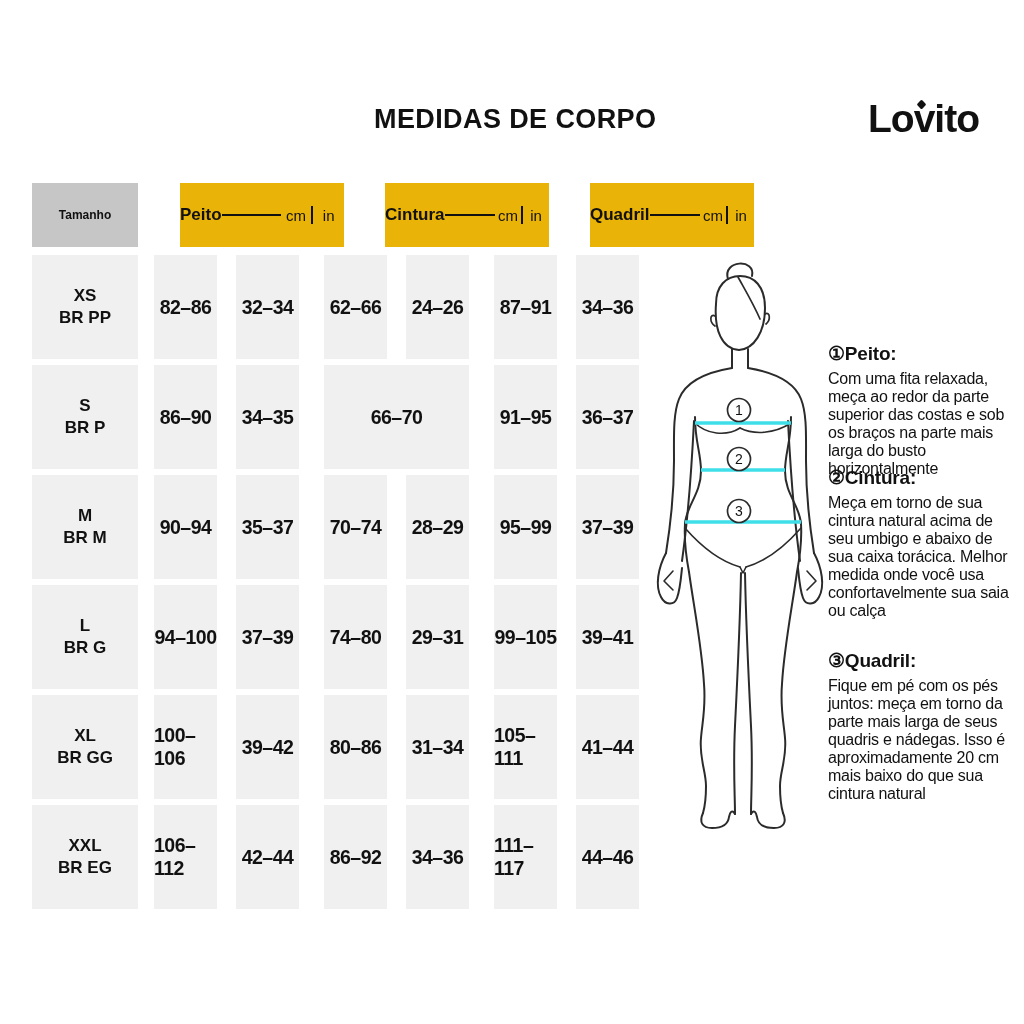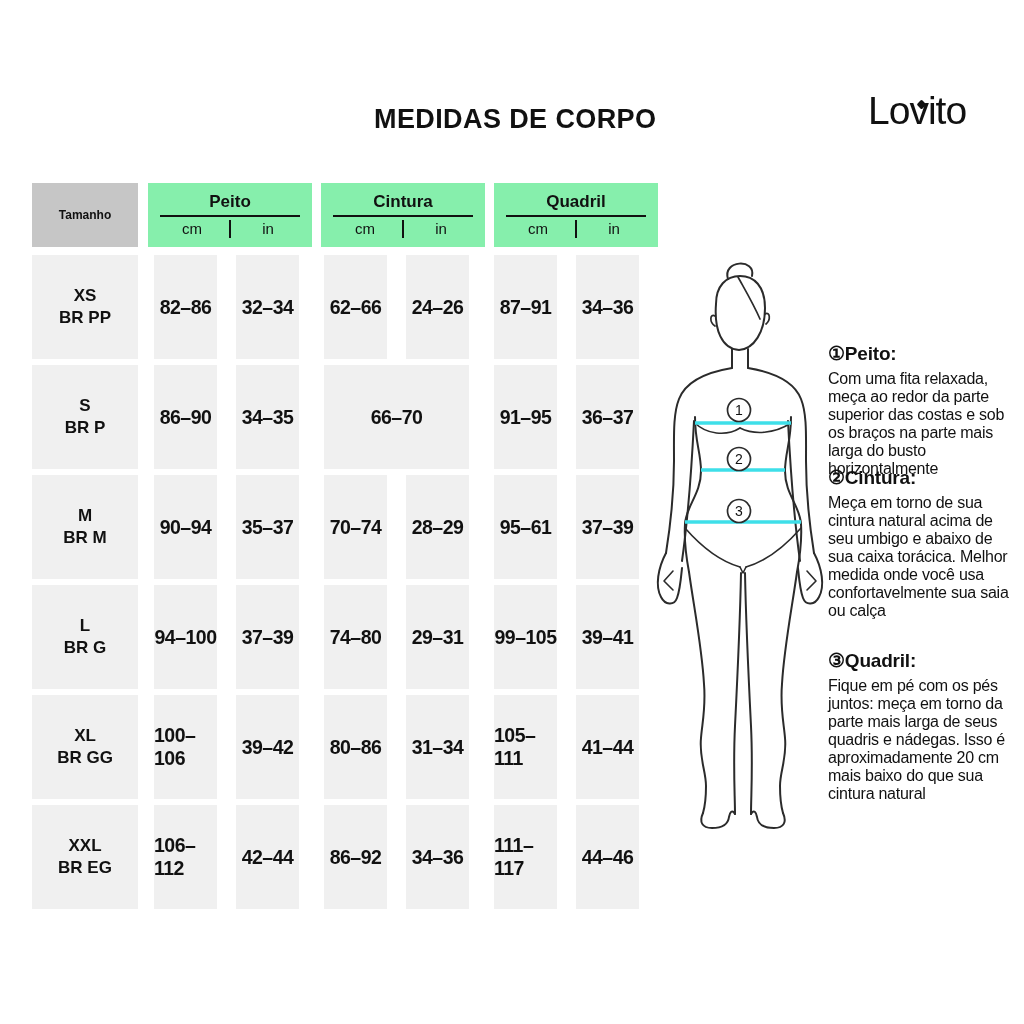--- a/index.html
+++ b/index.html
@@ -8,38 +8,38 @@
     width:1024px;height:1024px;position:relative;overflow:hidden;
     background:#ffffff;color:#111111;
     font-family:"Liberation Sans", sans-serif;
   }
   
   .page-title{
     position:absolute;left:374px;top:104px;
     font-size:27px;font-weight:700;letter-spacing:.4px;white-space:nowrap;
   }
   .brand{
-    position:absolute;left:868px;top:89px;
-    font-size:39px;font-weight:400;letter-spacing:-1px;white-space:nowrap;text-align:center;
+    position:absolute;left:868px;top:97px;
+    font-size:39px;font-weight:700;letter-spacing:-1px;white-space:nowrap;text-align:center;
   }
   .brand-dot{
     position:absolute;left:918px;top:101px;width:7px;height:7px;
     background:#111;border-radius:1.5px;transform:rotate(45deg);
   }
   
   .size-table{position:absolute;left:32px;top:183px;}
   .thead{display:flex;margin-bottom:8px;}
   .h-size{
     width:106px;height:64px;margin-right:10px;background:#c6c6c6;
     display:flex;align-items:center;justify-content:center;
     font-size:12px;font-weight:700;
   }
   .h-grp{
-    width:164px;height:64px;margin-right:9px;background:#86efac;
-    display:flex;flex-direction:column;align-items:center;justify-content:center;
+    width:164px;height:64px;margin-right:9px;background:#eab308;
+    display:flex;flex-direction:row;align-items:center;justify-content:center;margin-left:32px;
   }
   .h-grp:last-child{margin-right:0;}
   .gname{font-size:17px;font-weight:700;line-height:1.15;}
   .gline{width:140px;height:2px;background:#111;margin:3px 0 3px;}
   .gunits{display:flex;align-items:center;width:150px;font-size:15px;}
   .gunits .u{flex:1;text-align:center;}
   .vdiv{width:2px;height:18px;background:#111;}
   .trow{display:flex;margin-bottom:6px;}
   .cell{
     height:104px;background:#f0f0f0;
@@ -149,21 +149,21 @@
     </div>
     <div class="grp">
         <div class="cell">90–94</div>
         <div class="cell">35–37</div>
       </div>
     <div class="grp">
         <div class="cell">70–74</div>
         <div class="cell">28–29</div>
       </div>
     <div class="grp">
-        <div class="cell">95–61</div>
+        <div class="cell">95–99</div>
         <div class="cell">37–39</div>
       </div>
   </div>
 
   <div class="trow">
     <div class="cell c-size">
       <div>L</div>
       <div>BR G</div>
     </div>
     <div class="grp">

